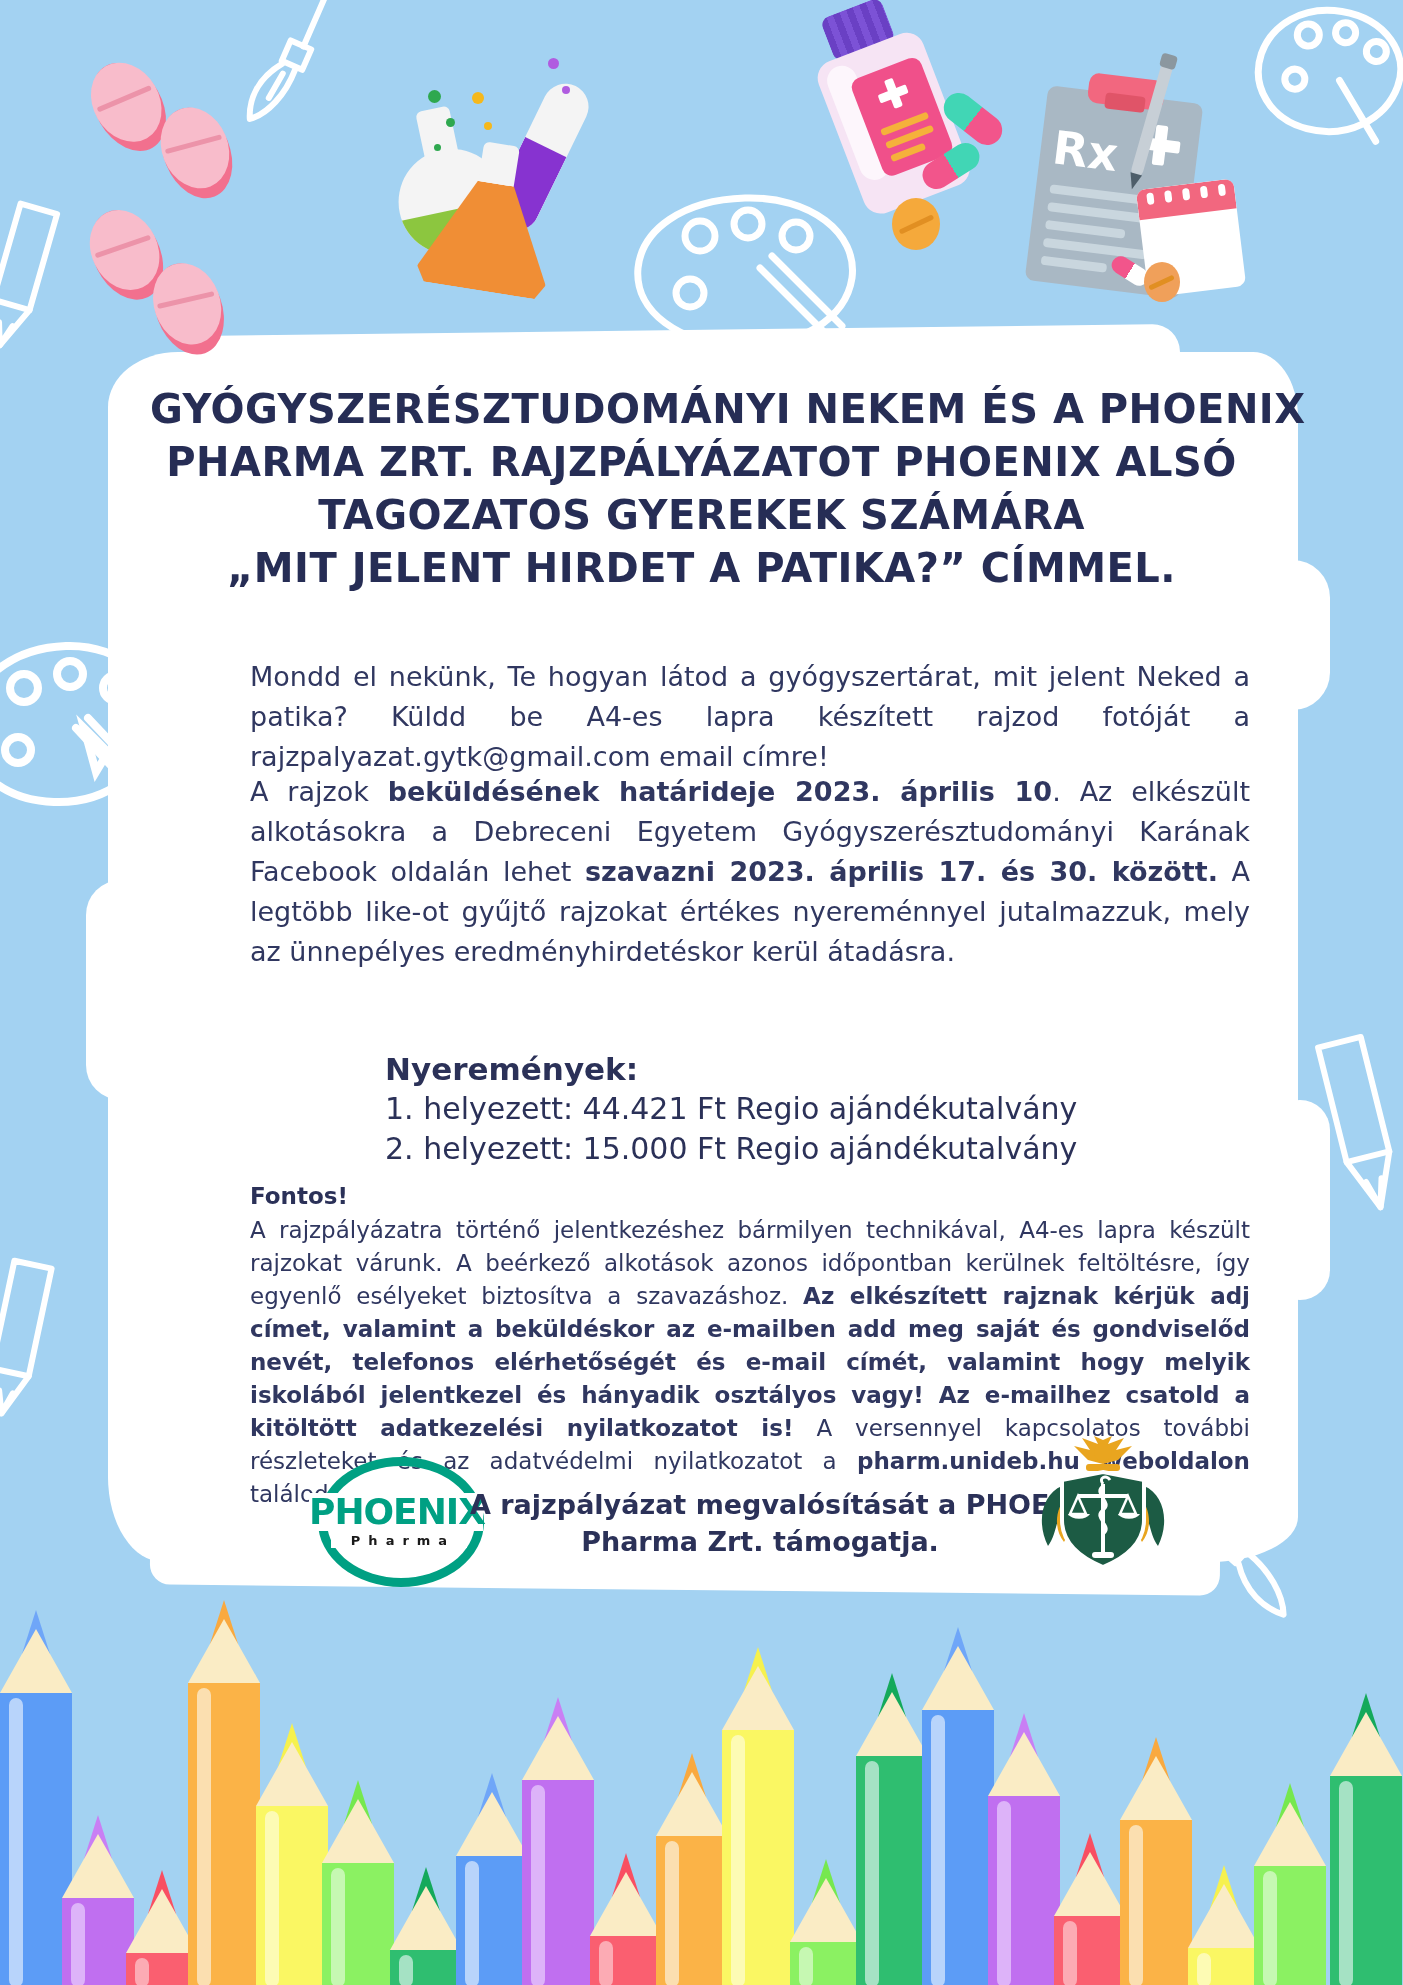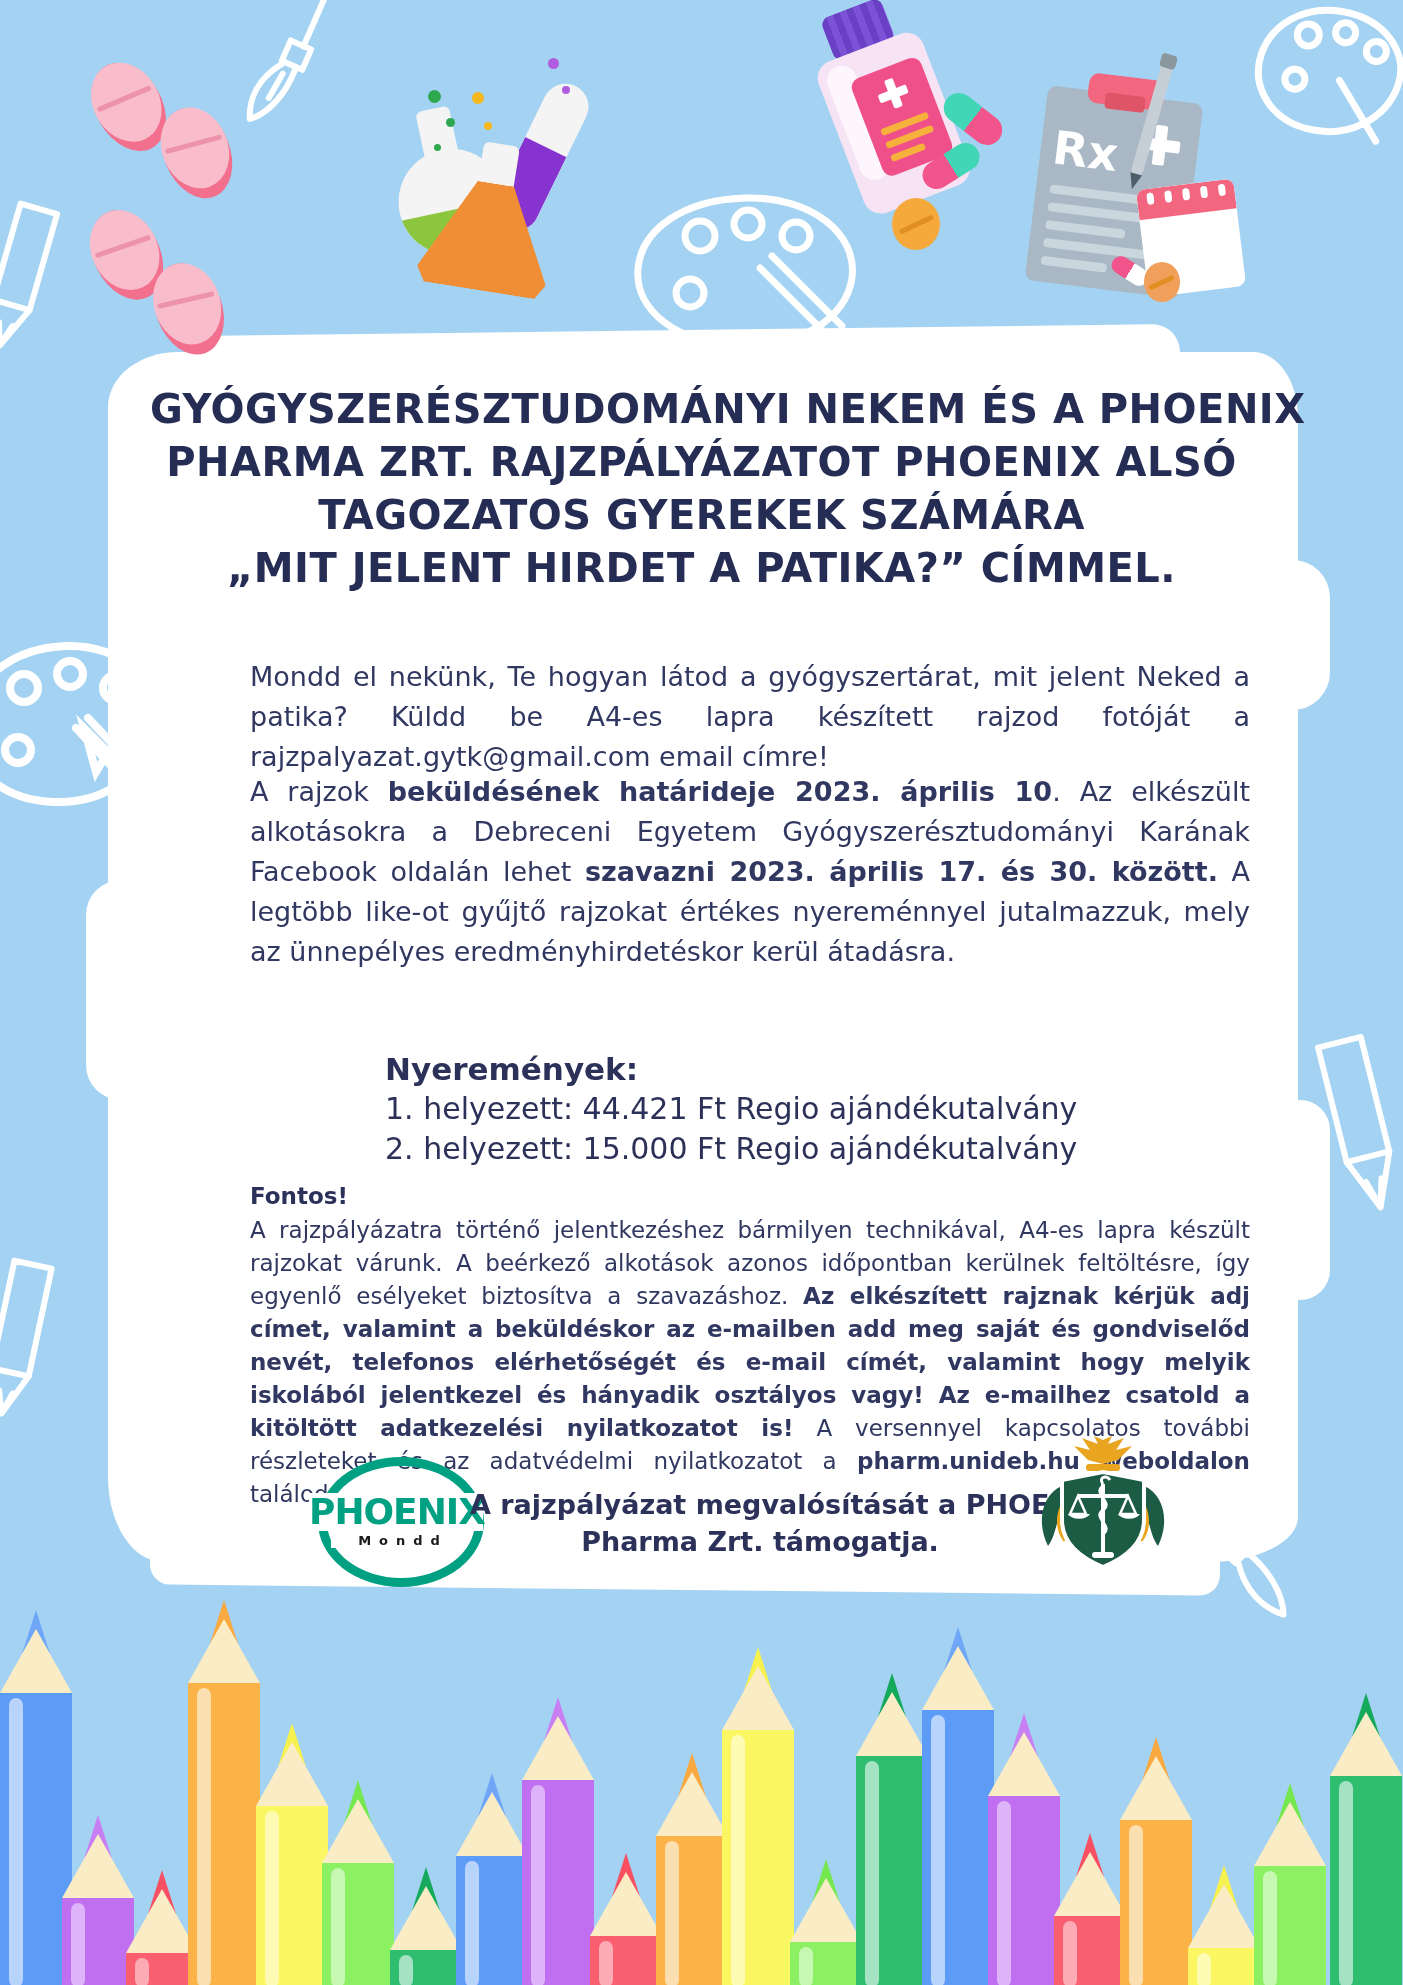--- a/index.html
+++ b/index.html
@@ -255,21 +255,21 @@
     <div class="prize-item">2. helyezett: 15.000 Ft Regio ajándékutalvány</div>
   </div>
 
   <div class="content" style="left:250px;top:1183px;font-size:23px;font-weight:800;color:#2B3158;">Fontos!</div>
 
   <div class="content para" style="left:250px;top:1214px;width:1000px;font-size:23px;line-height:33px;"><span>A rajzpályázatra történő jelentkezéshez bármilyen technikával, A4-es lapra készült rajzokat várunk. A beérkező alkotások azonos időpontban kerülnek feltöltésre, így egyenlő esélyeket biztosítva a szavazáshoz. </span><span class="seg-b">Az elkészített rajznak kérjük adj címet, valamint a beküldéskor az e-mailben add meg saját és gondviselőd nevét, telefonos elérhetőségét és e-mail címét, valamint hogy melyik iskolából jelentkezel és hányadik osztályos vagy!  Az e-mailhez csatold a kitöltött adatkezelési nyilatkozatot is!</span><span> A versennyel kapcsolatos további részleteket és az adatvédelmi nyilatkozatot a </span><span class="seg-b">pharm.unideb.hu weboldalon</span><span> találod.</span></div>
 
   <div class="phx">
     <div class="phx-ellipse"></div>
     <div class="phx-name">PHOENIX</div>
-    <div class="phx-sub">Mondd</div>
+    <div class="phx-sub">Pharma</div>
   </div>
 
   <div class="content" style="left:470px;top:1486px;width:580px;">
     <div class="footer-line">A rajzpályázat megvalósítását a PHOENIX</div>
     <div class="footer-line">Pharma Zrt. támogatja.</div>
   </div>
 
   <div class="content" style="left:1028px;top:1434px;">
     <svg width="150" height="150" viewBox="0 0 150 150">
 

